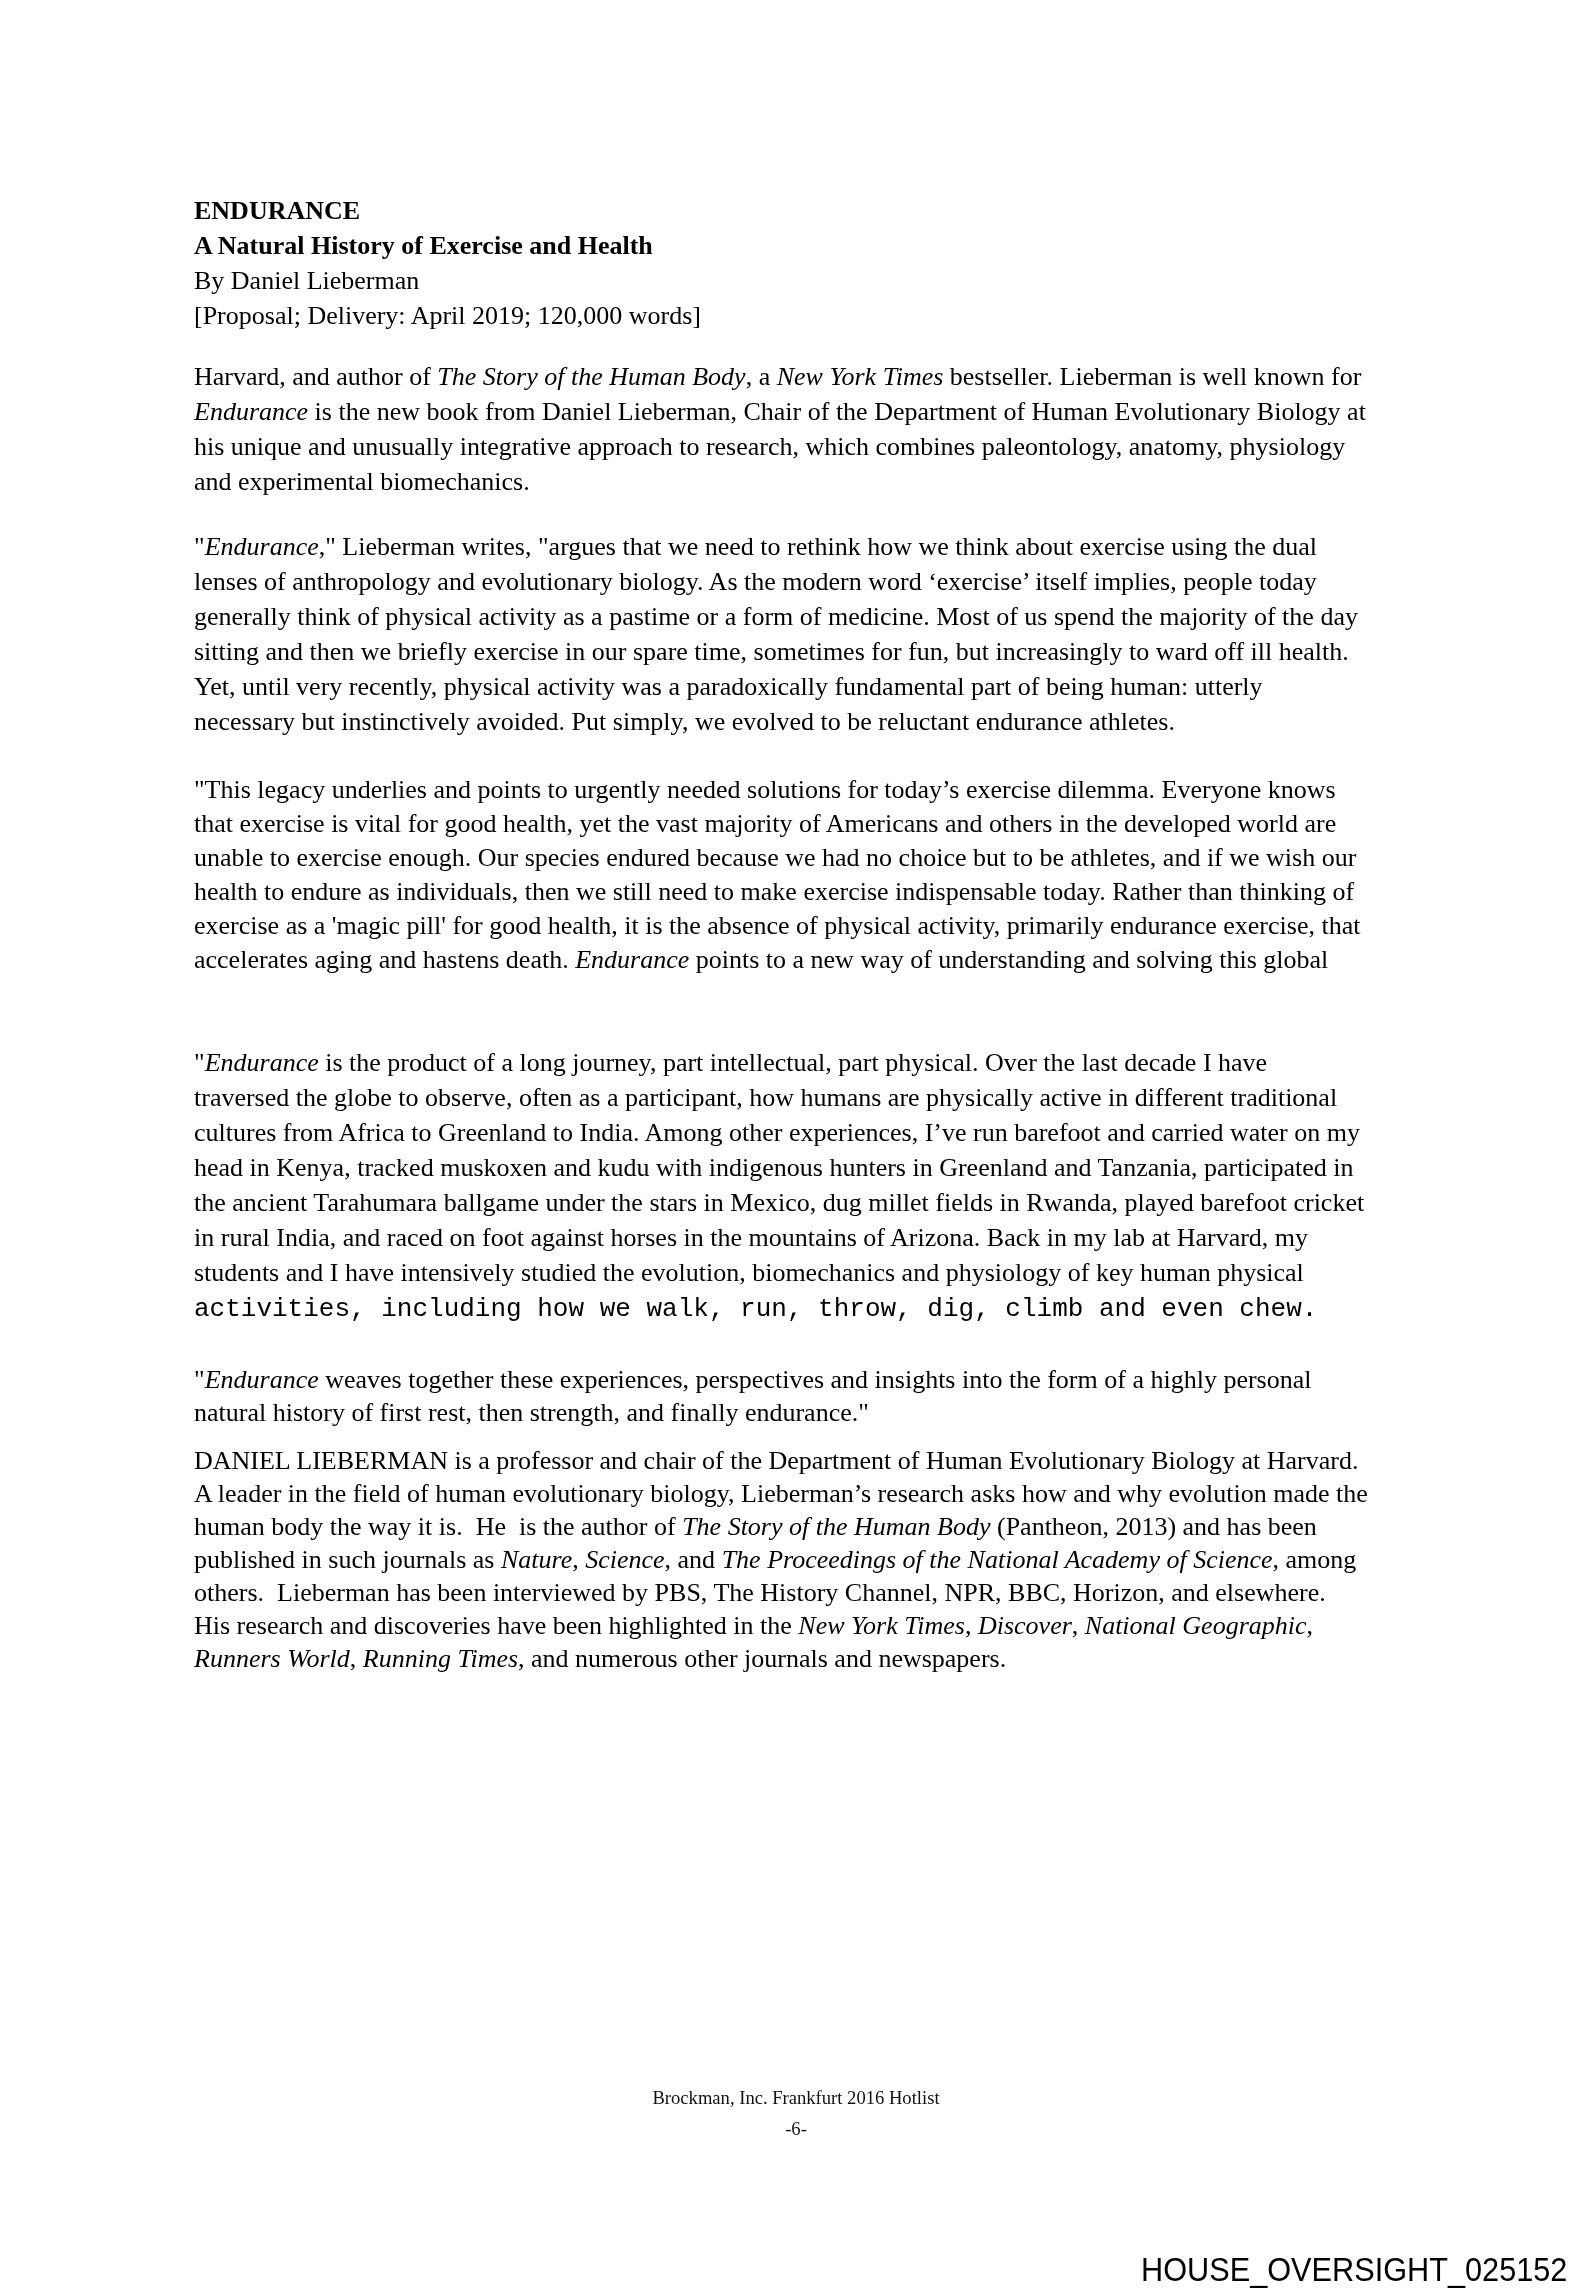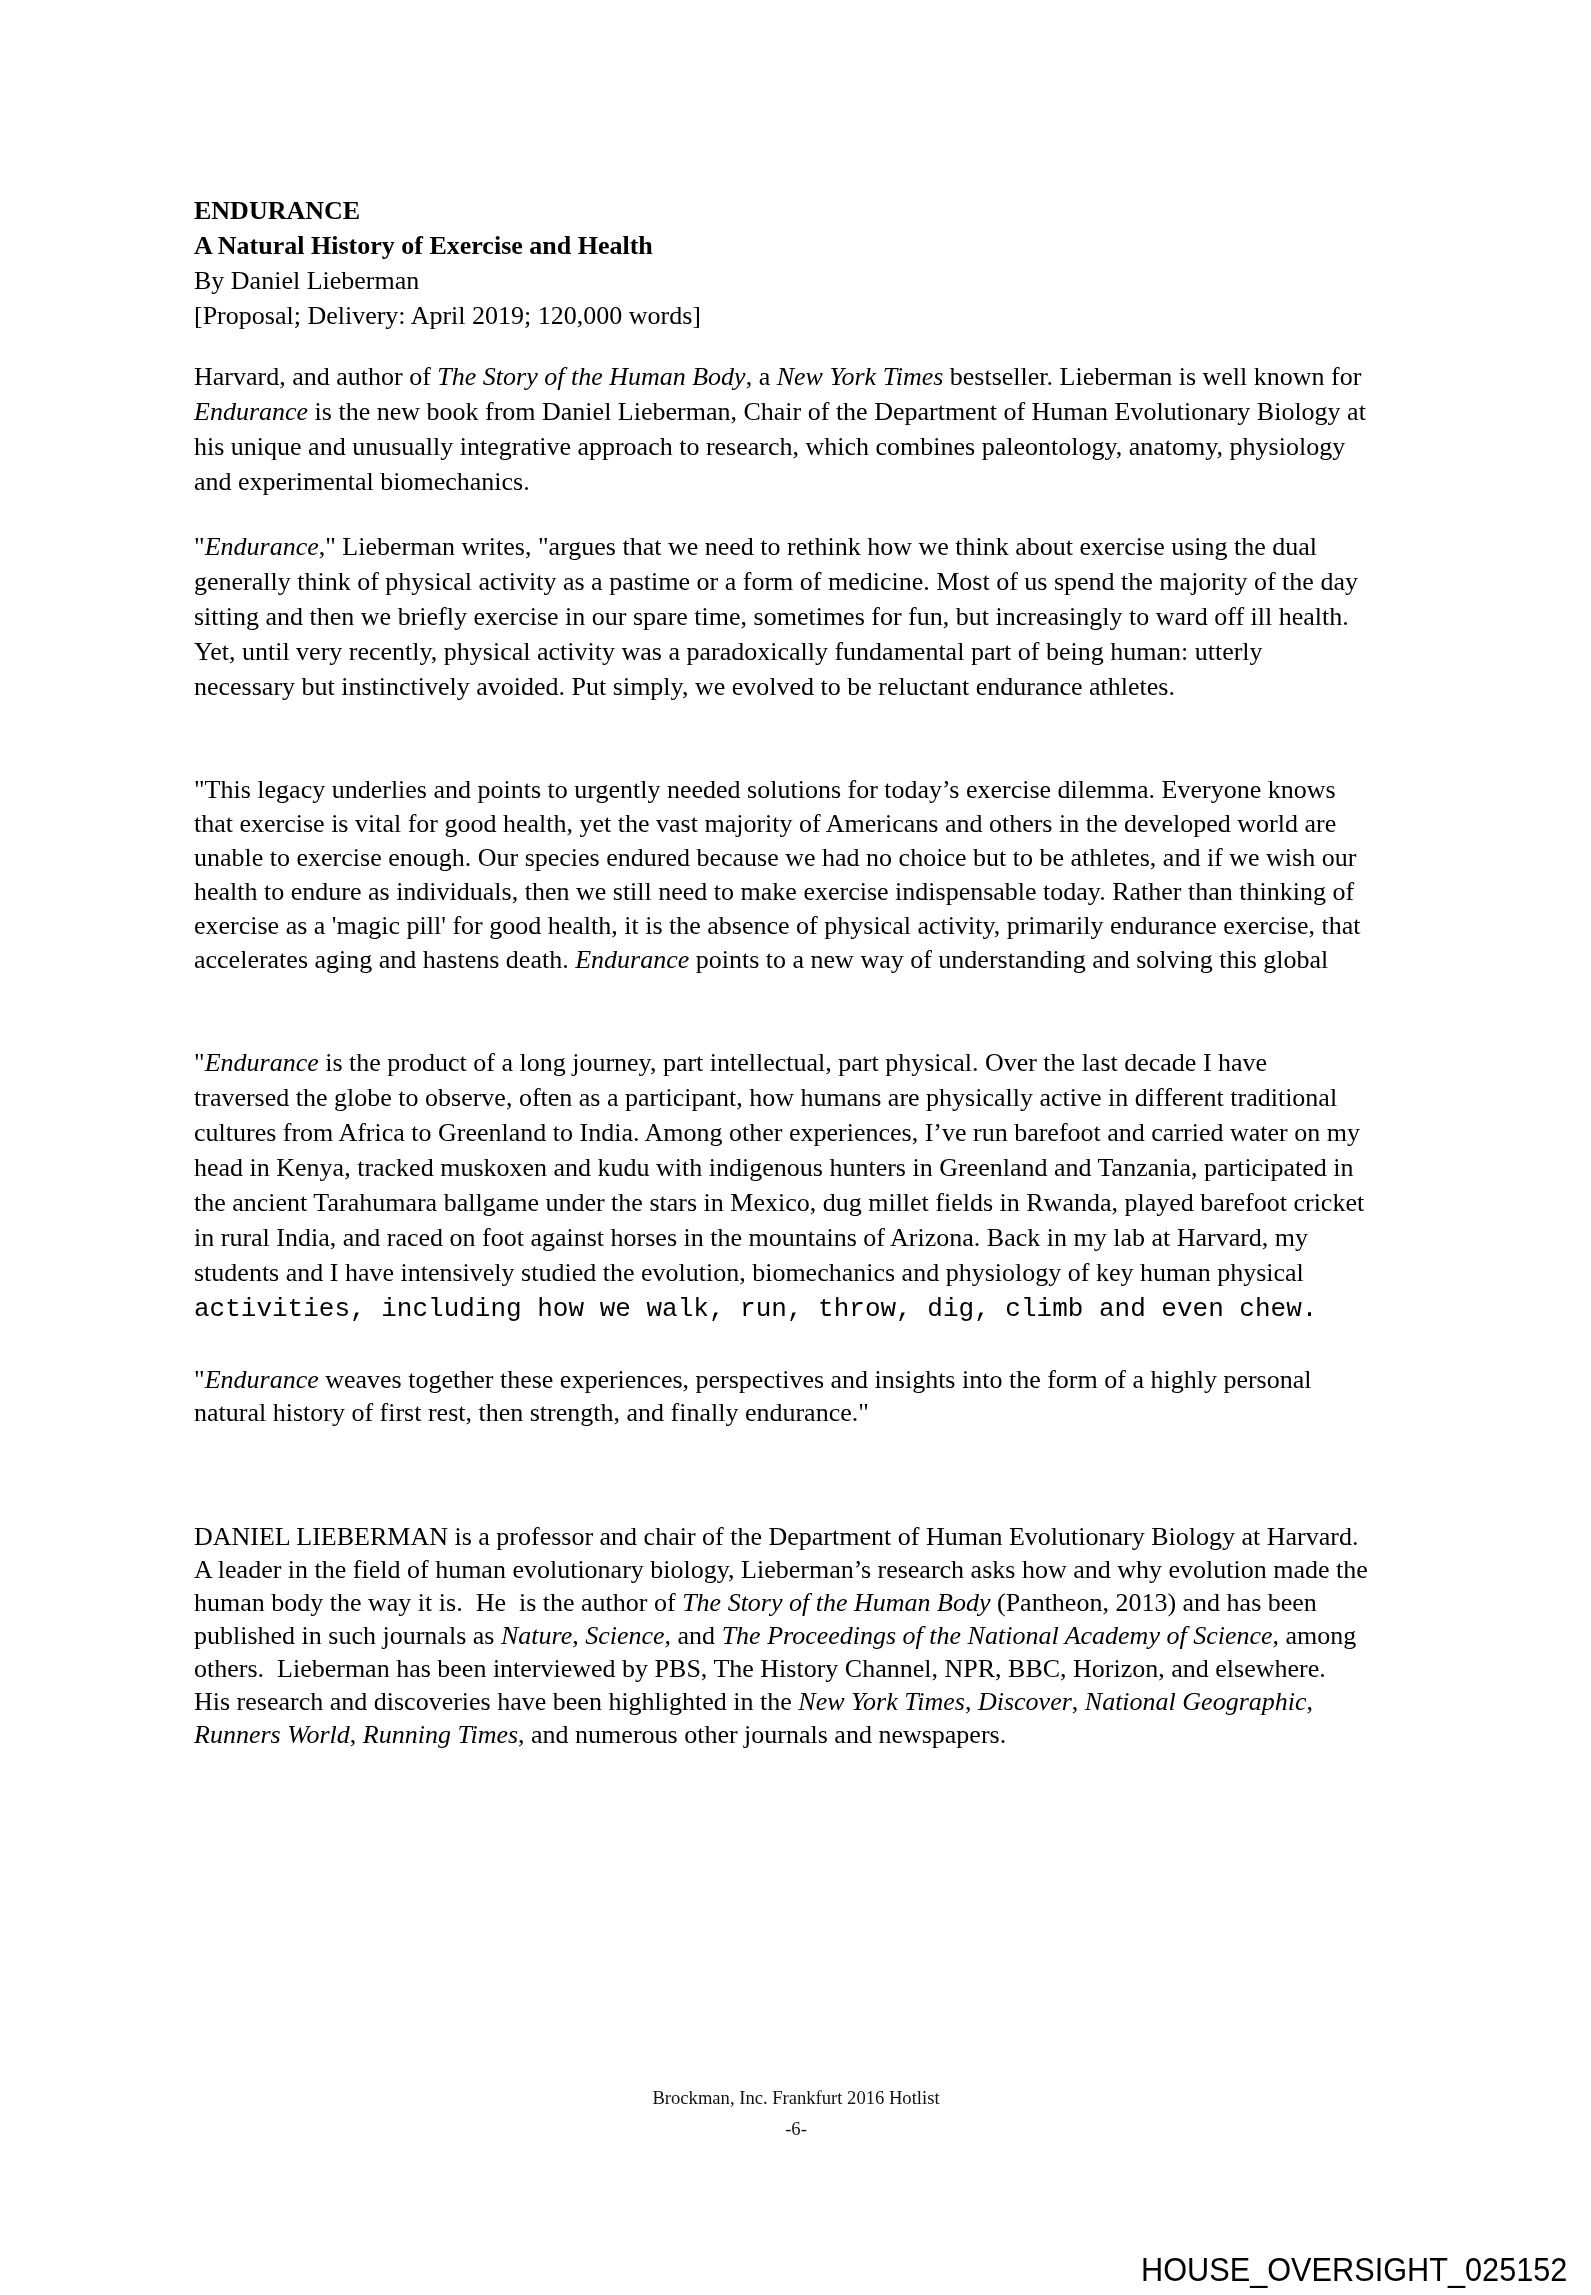--- a/index.html
+++ b/index.html
@@ -9,21 +9,21 @@
   .block { position: absolute; left: 194px; width: 1245px; }
   .line { white-space: nowrap; display: block; }
   .bold { font-weight: bold; }
   .it { font-style: italic; }
   .header { top: 193px; line-height: 35px; }
   #p1 { top: 359px; line-height: 35px; }
   #p2 { top: 529px; line-height: 35px; }
   #p3 { top: 773px; line-height: 34px; }
   #p4 { top: 1045px; line-height: 35px; }
   #p5 { top: 1363px; line-height: 33px; }
-  #p6 { top: 1520px; line-height: 33px; }
+  #p6 { top: 1444px; line-height: 33px; }
   .footer { position: absolute; left: 0; width: 1592px; top: 2082px; text-align: center;
             font-family: "Liberation Serif", "DejaVu Serif", serif; font-size: 18.6px; line-height: 31px; color: #111111; }
   .bates { position: absolute; left: 1141px; top: 2250px; font-family: "Liberation Sans", "DejaVu Sans", sans-serif;
            font-size: 33px; line-height: 39px; color: #000000; white-space: nowrap;
            transform-origin: left top; transform: scaleX(0.93); }
 </style>
 </head>
 <body>
 
 <div class="page">
@@ -36,20 +36,21 @@
   </div>
 
   <div class="block serif" id="p1">
       <span class="line"><span style="white-space: pre;">Harvard, and author of </span><span class="it" style="white-space: pre;">The Story of the Human Body</span><span style="white-space: pre;">, a </span><span class="it" style="white-space: pre;">New York Times</span><span style="white-space: pre;"> bestseller. Lieberman is well known for</span></span>
       <span class="line"><span class="it" style="white-space: pre;">Endurance</span><span style="white-space: pre;"> is the new book from Daniel Lieberman, Chair of the Department of Human Evolutionary Biology at</span></span>
       <span class="line"><span style="white-space: pre;">his unique and unusually integrative approach to research, which combines paleontology, anatomy, physiology</span></span>
       <span class="line"><span style="white-space: pre;">and experimental biomechanics.</span></span>
     </div>
   <div class="block serif" id="p2">
       <span class="line"><span style="white-space: pre;">"</span><span class="it" style="white-space: pre;">Endurance</span><span style="white-space: pre;">," Lieberman writes, "argues that we need to rethink how we think about exercise using the dual</span></span>
+      <span class="line"><span style="white-space: pre;">lenses of anthropology and evolutionary biology. As the modern word ‘exercise’ itself implies, people today</span></span>
       <span class="line"><span style="white-space: pre;">generally think of physical activity as a pastime or a form of medicine. Most of us spend the majority of the day</span></span>
       <span class="line"><span style="white-space: pre;">sitting and then we briefly exercise in our spare time, sometimes for fun, but increasingly to ward off ill health.</span></span>
       <span class="line"><span style="white-space: pre;">Yet, until very recently, physical activity was a paradoxically fundamental part of being human: utterly</span></span>
       <span class="line"><span style="white-space: pre;">necessary but instinctively avoided. Put simply, we evolved to be reluctant endurance athletes.</span></span>
     </div>
   <div class="block serif" id="p3">
       <span class="line"><span style="white-space: pre;">"This legacy underlies and points to urgently needed solutions for today’s exercise dilemma. Everyone knows</span></span>
       <span class="line"><span style="white-space: pre;">that exercise is vital for good health, yet the vast majority of Americans and others in the developed world are</span></span>
       <span class="line"><span style="white-space: pre;">unable to exercise enough. Our species endured because we had no choice but to be athletes, and if we wish our</span></span>
       <span class="line"><span style="white-space: pre;">health to endure as individuals, then we still need to make exercise indispensable today. Rather than thinking of</span></span>

